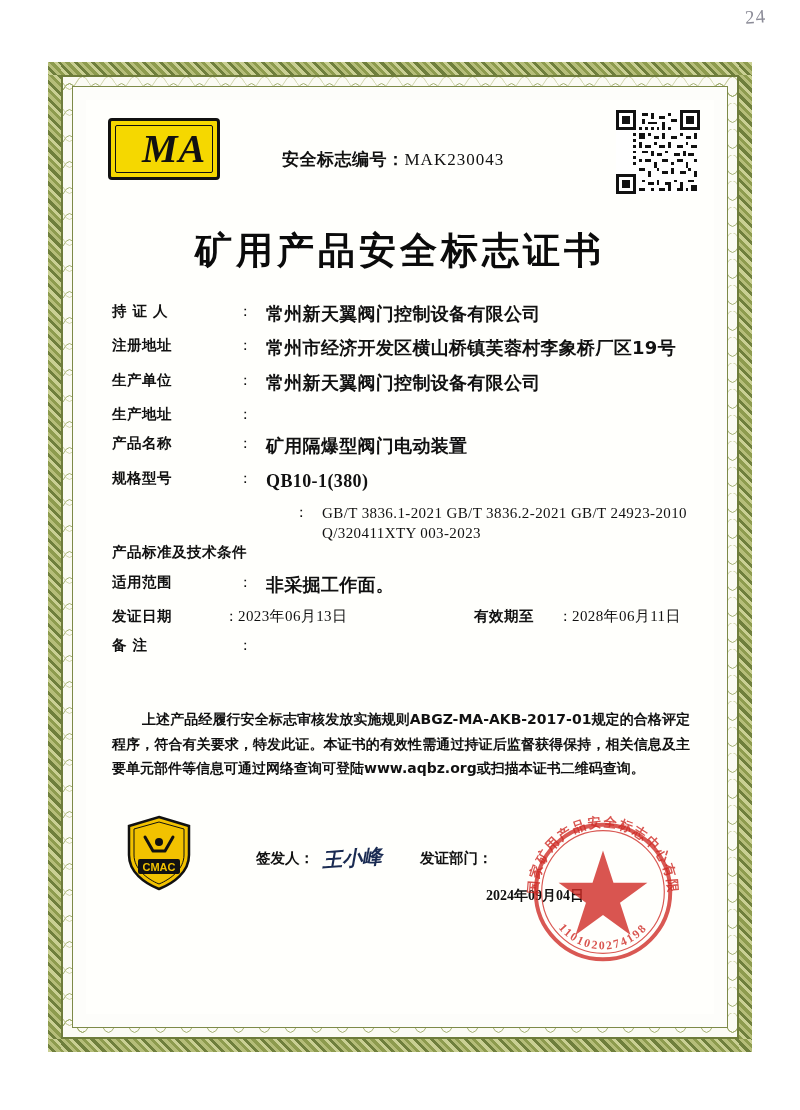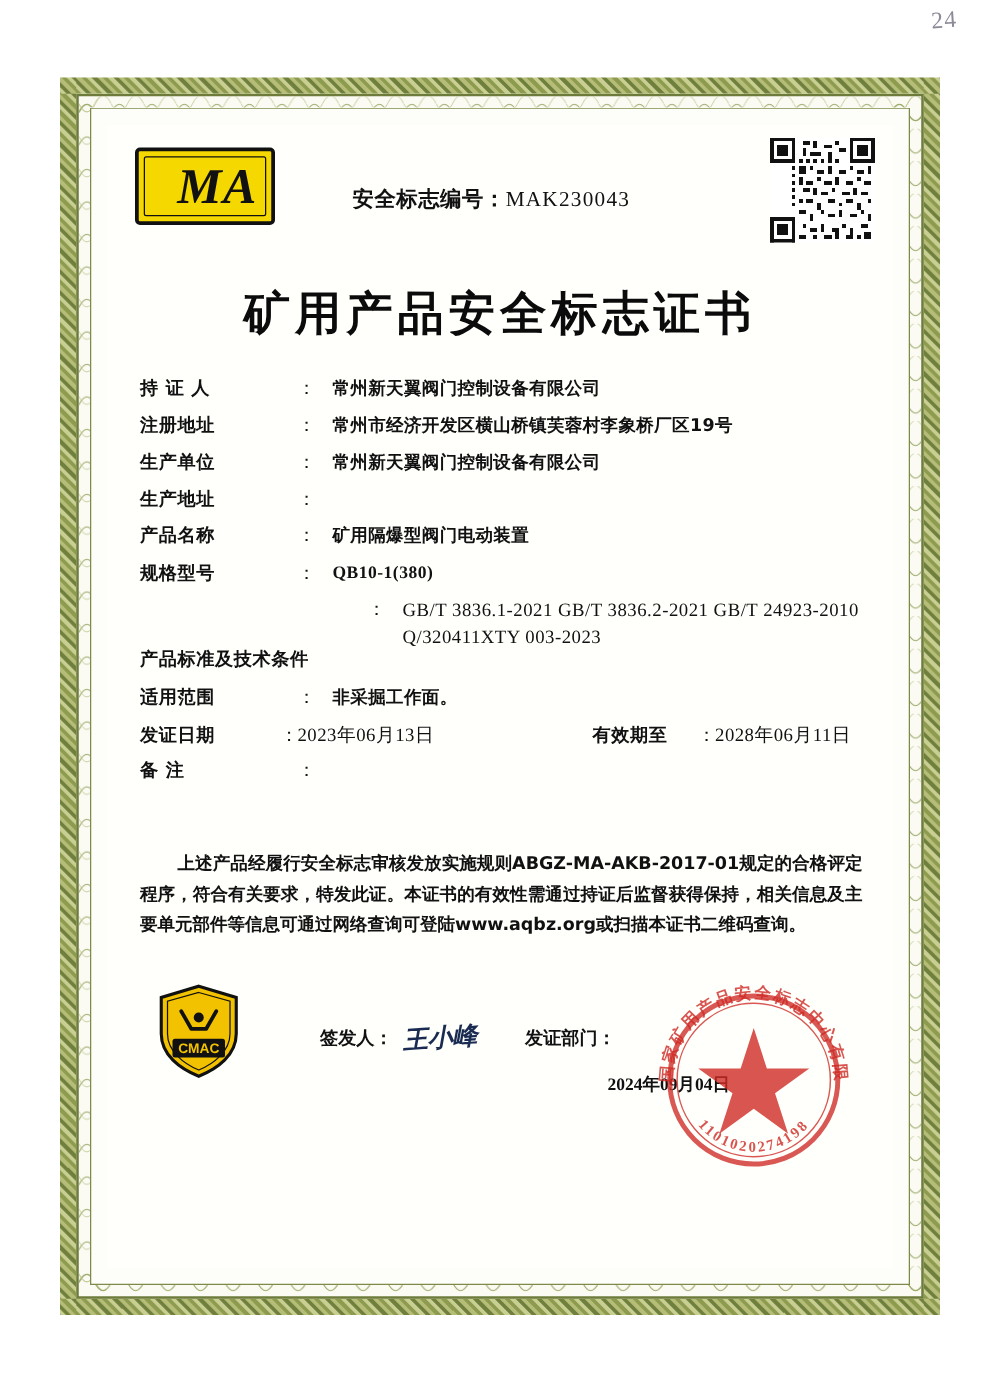--- a/index.html
+++ b/index.html
@@ -181,21 +181,21 @@
   }
   .field-colon {
     flex: 0 0 auto;
     width: 14px;
     text-align: center;
   }
   .field-value {
     flex: 1 1 auto;
     font-family: "DejaVu Sans", sans-serif;
     font-weight: 700;
-    font-size: 14px;
+    font-size: 18px;
     color: #111;
     letter-spacing: 0.3px;
   }
   .field-value.mono {
     font-family: "Liberation Serif", serif;
     font-weight: 700;
     letter-spacing: 0.4px;
   }
   .field-value.num {
     font-family: "Liberation Serif", serif;

